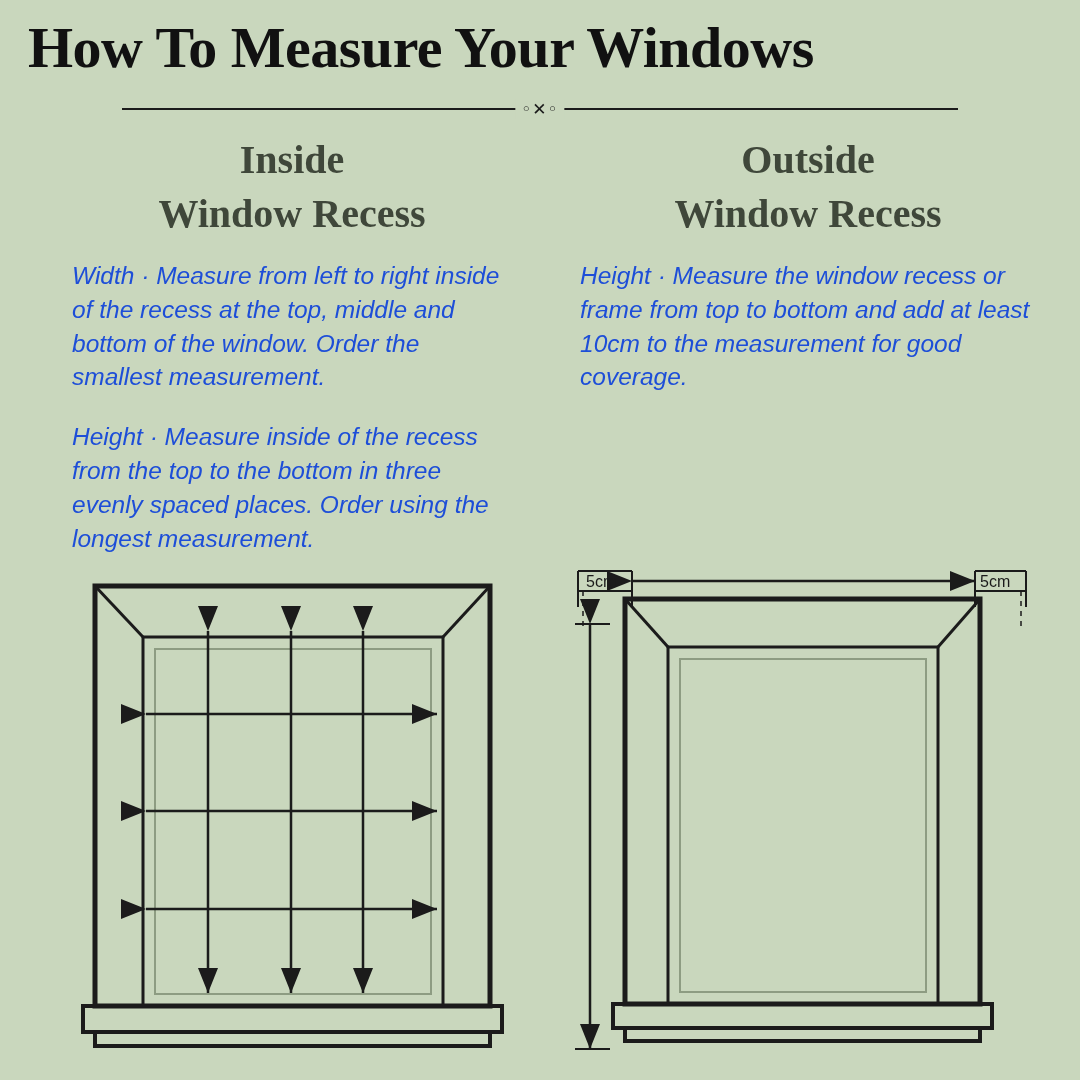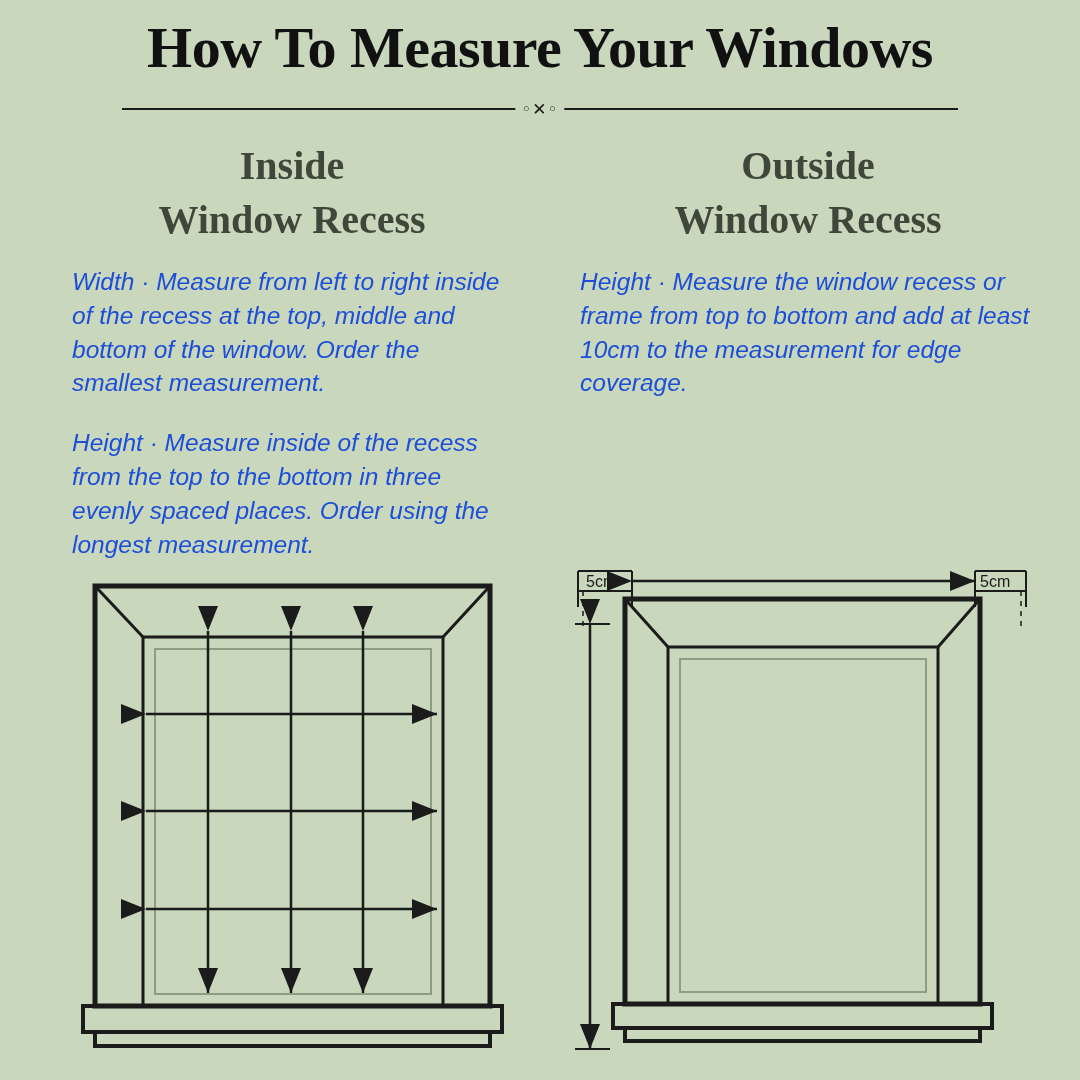--- a/index.html
+++ b/index.html
@@ -14,27 +14,26 @@
     color: #1b1b1b;
     overflow: hidden;
   }
   .page {
     position: relative;
     width: 1080px;
     height: 1080px;
     box-sizing: border-box;
   }
   .main-title {
-    text-align: center;
     font-family: "Liberation Serif", serif;
     font-weight: bold;
     font-size: 58px;
     letter-spacing: -0.5px;
     margin: 14px 0 0 0;
-    padding: 0 12px;
+    padding: 0 28px;
     color: #111;
     white-space: nowrap;
   }
   .divider {
     position: relative;
     width: 836px;
     margin: 18px auto 0 auto;
     height: 20px;
   }
   .divider .line {
@@ -53,21 +52,21 @@
     background: #c9d7bd;
     padding: 0 6px;
     line-height: 20px;
     font-size: 17px;
     letter-spacing: 1px;
     color: #1b1b1b;
     font-family: "DejaVu Sans", sans-serif;
   }
   .columns {
     display: flex;
-    margin-top: 20px;
+    margin-top: 14px;
   }
   .col {
     width: 50%;
     box-sizing: border-box;
   }
   .col-left { padding: 0 28px 0 72px; }
   .col-right { padding: 0 44px 0 40px; }
 
   .col-title {
     font-family: "Liberation Serif", serif;
@@ -117,21 +116,21 @@
       </div>
       <p class="para">Width · Measure from left to right inside of the recess at the top, middle and bottom of the window. Order the smallest measurement.</p>
       <p class="para">Height · Measure inside of the recess from the top to the bottom in three evenly spaced places. Order using the longest measurement.</p>
     </div>
 
     <div class="col col-right">
       <div class="col-title">
         <div>Outside</div>
         <div>Window Recess</div>
       </div>
-      <p class="para">Height · Measure the window recess or frame from top to bottom and add at least 10cm to the measurement for edge coverage.</p>
+      <p class="para">Height · Measure the window recess or frame from top to bottom and add at least 10cm to the measurement for good coverage.</p>
     </div>
 
   </div>
 
   <div class="art">
     <svg width="1080" height="525" viewBox="0 0 1080 525" xmlns="http://www.w3.org/2000/svg">
       <defs>
         <marker id="arrH" markerWidth="12" markerHeight="12" refX="10" refY="4" orient="auto" markerUnits="strokeWidth">
           <path d="M0,0 L10,4 L0,8 z" fill="#1b1b1b"></path>
         </marker>

